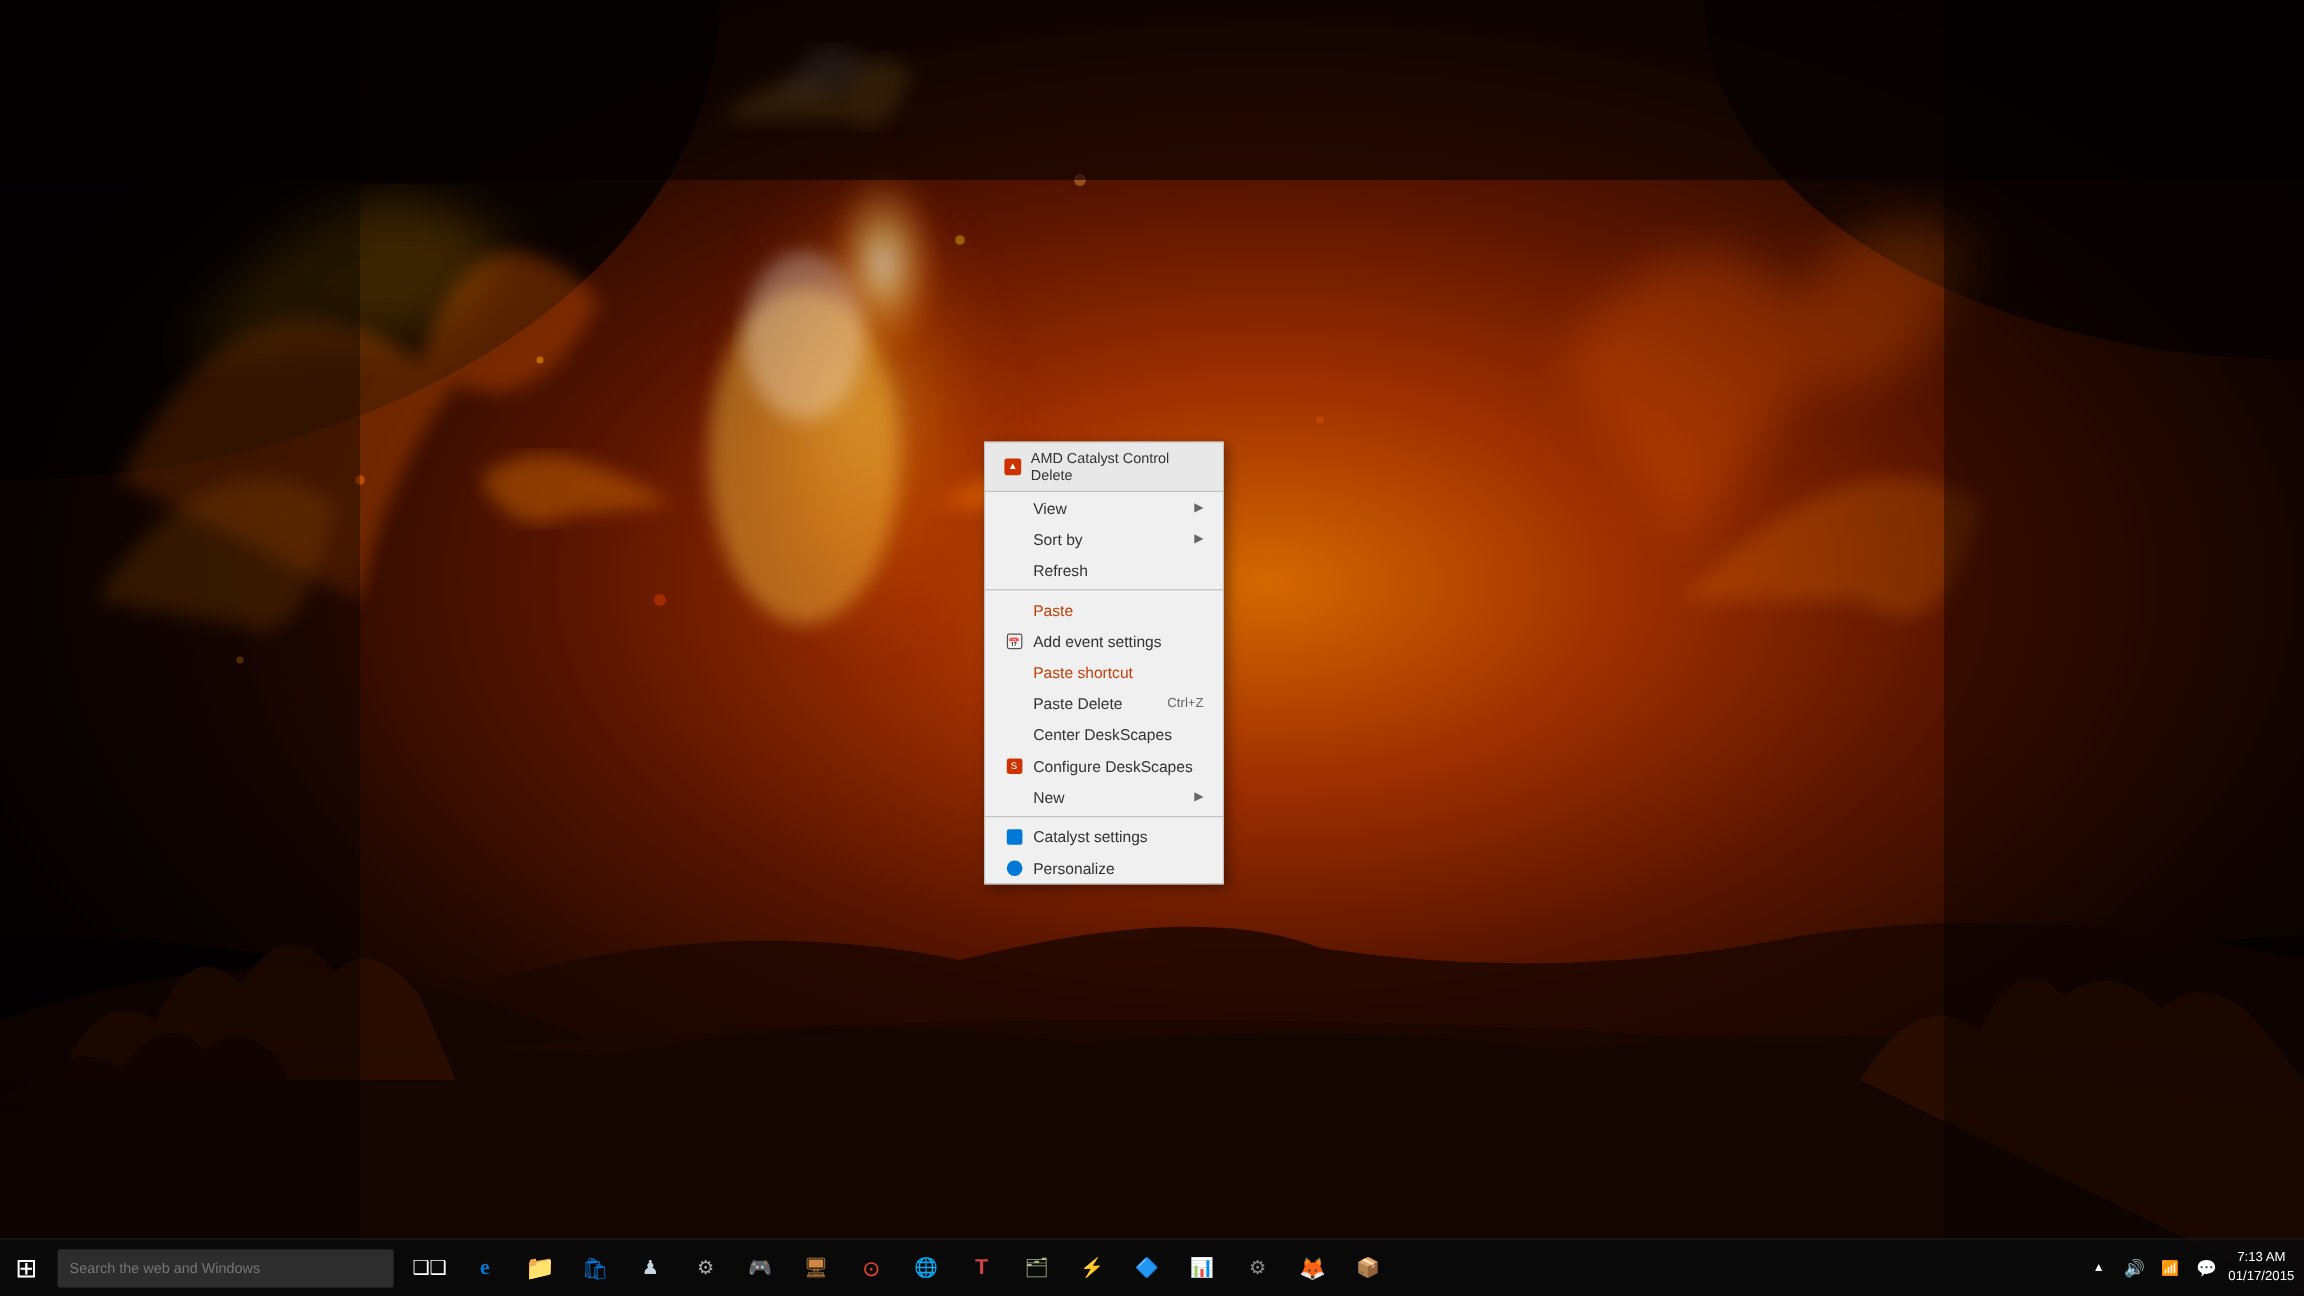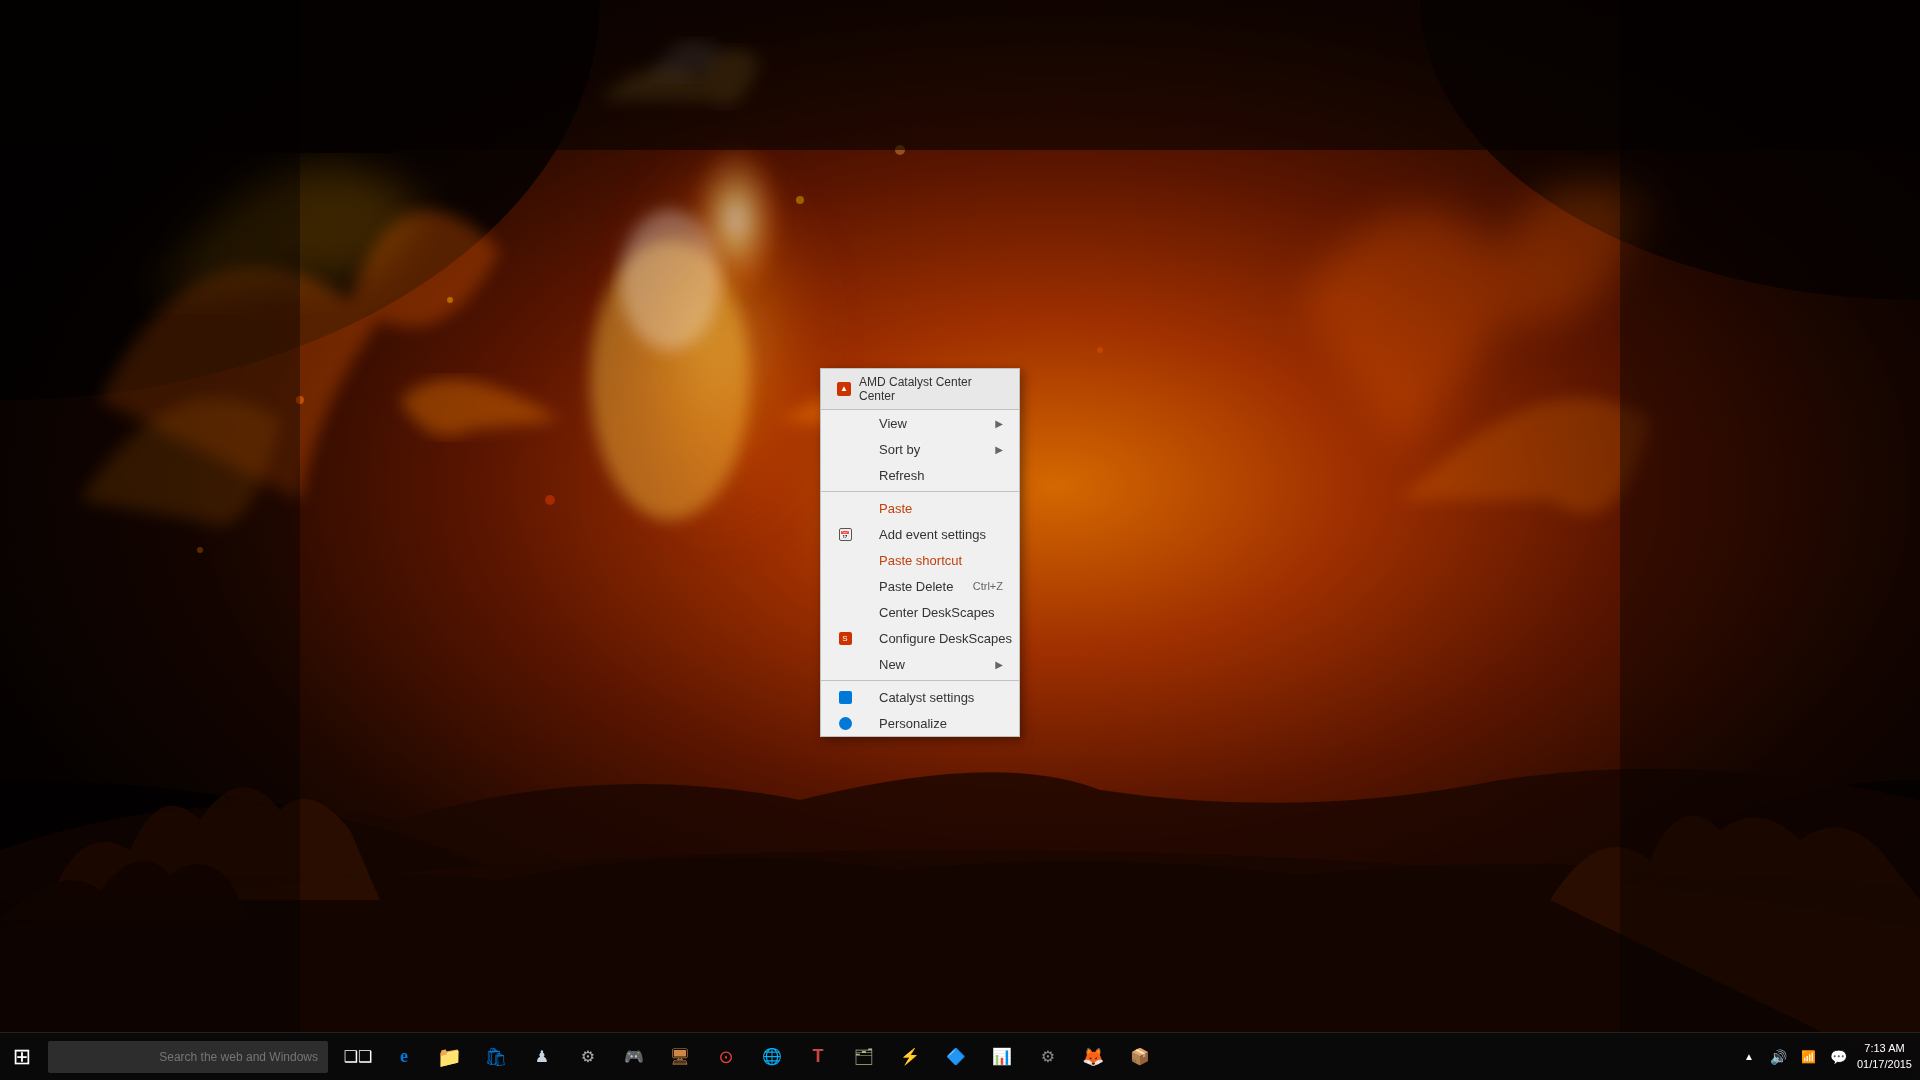--- a/index.html
+++ b/index.html
@@ -38,21 +38,20 @@
     #search-bar {
       width: 280px;
       height: 32px;
       background: rgba(255,255,255,0.15);
       border: none;
       border-radius: 2px;
       color: rgba(255,255,255,0.7);
       padding: 0 10px;
       font-size: 12px;
       margin-left: 4px;
-      text-align: right;
     }
 
     #taskbar-icons {
       display: flex;
       align-items: center;
       margin-left: 8px;
       gap: 2px;
     }
 
     .taskbar-icon {
@@ -147,21 +146,21 @@
 
     .menu-separator {
       height: 1px;
       background: #c0c0c0;
       margin: 3px 0;
     }
 
     .menu-item-left {
       display: flex;
       align-items: center;
-      gap: 26px;
+      gap: 8px;
     }
 
     .menu-item-icon {
       width: 16px;
       height: 16px;
       display: flex;
       align-items: center;
       justify-content: center;
       font-size: 12px;
       flex-shrink: 0;
@@ -278,21 +277,21 @@
 
     <rect x="0" y="0" width="1920" height="150" fill="#050100" opacity="0.6"></rect>
     <rect x="0" y="0" width="300" height="1080" fill="#030100" opacity="0.4"></rect>
     <rect x="1620" y="0" width="300" height="1080" fill="#030100" opacity="0.4"></rect>
   </svg>
 
   <div id="context-menu">
 
     <div class="menu-header">
       <span class="menu-header-icon amd-icon">▲</span>
-      <span>AMD Catalyst Center Center</span>
+      <span>AMD Catalyst Control Delete</span>
     </div>
 
     <div class="menu-item">
       <span class="menu-item-left">
         <span class="menu-item-icon"></span>
         <span>View</span>
       </span>
       <span class="menu-arrow">▶</span>
     </div>
 

